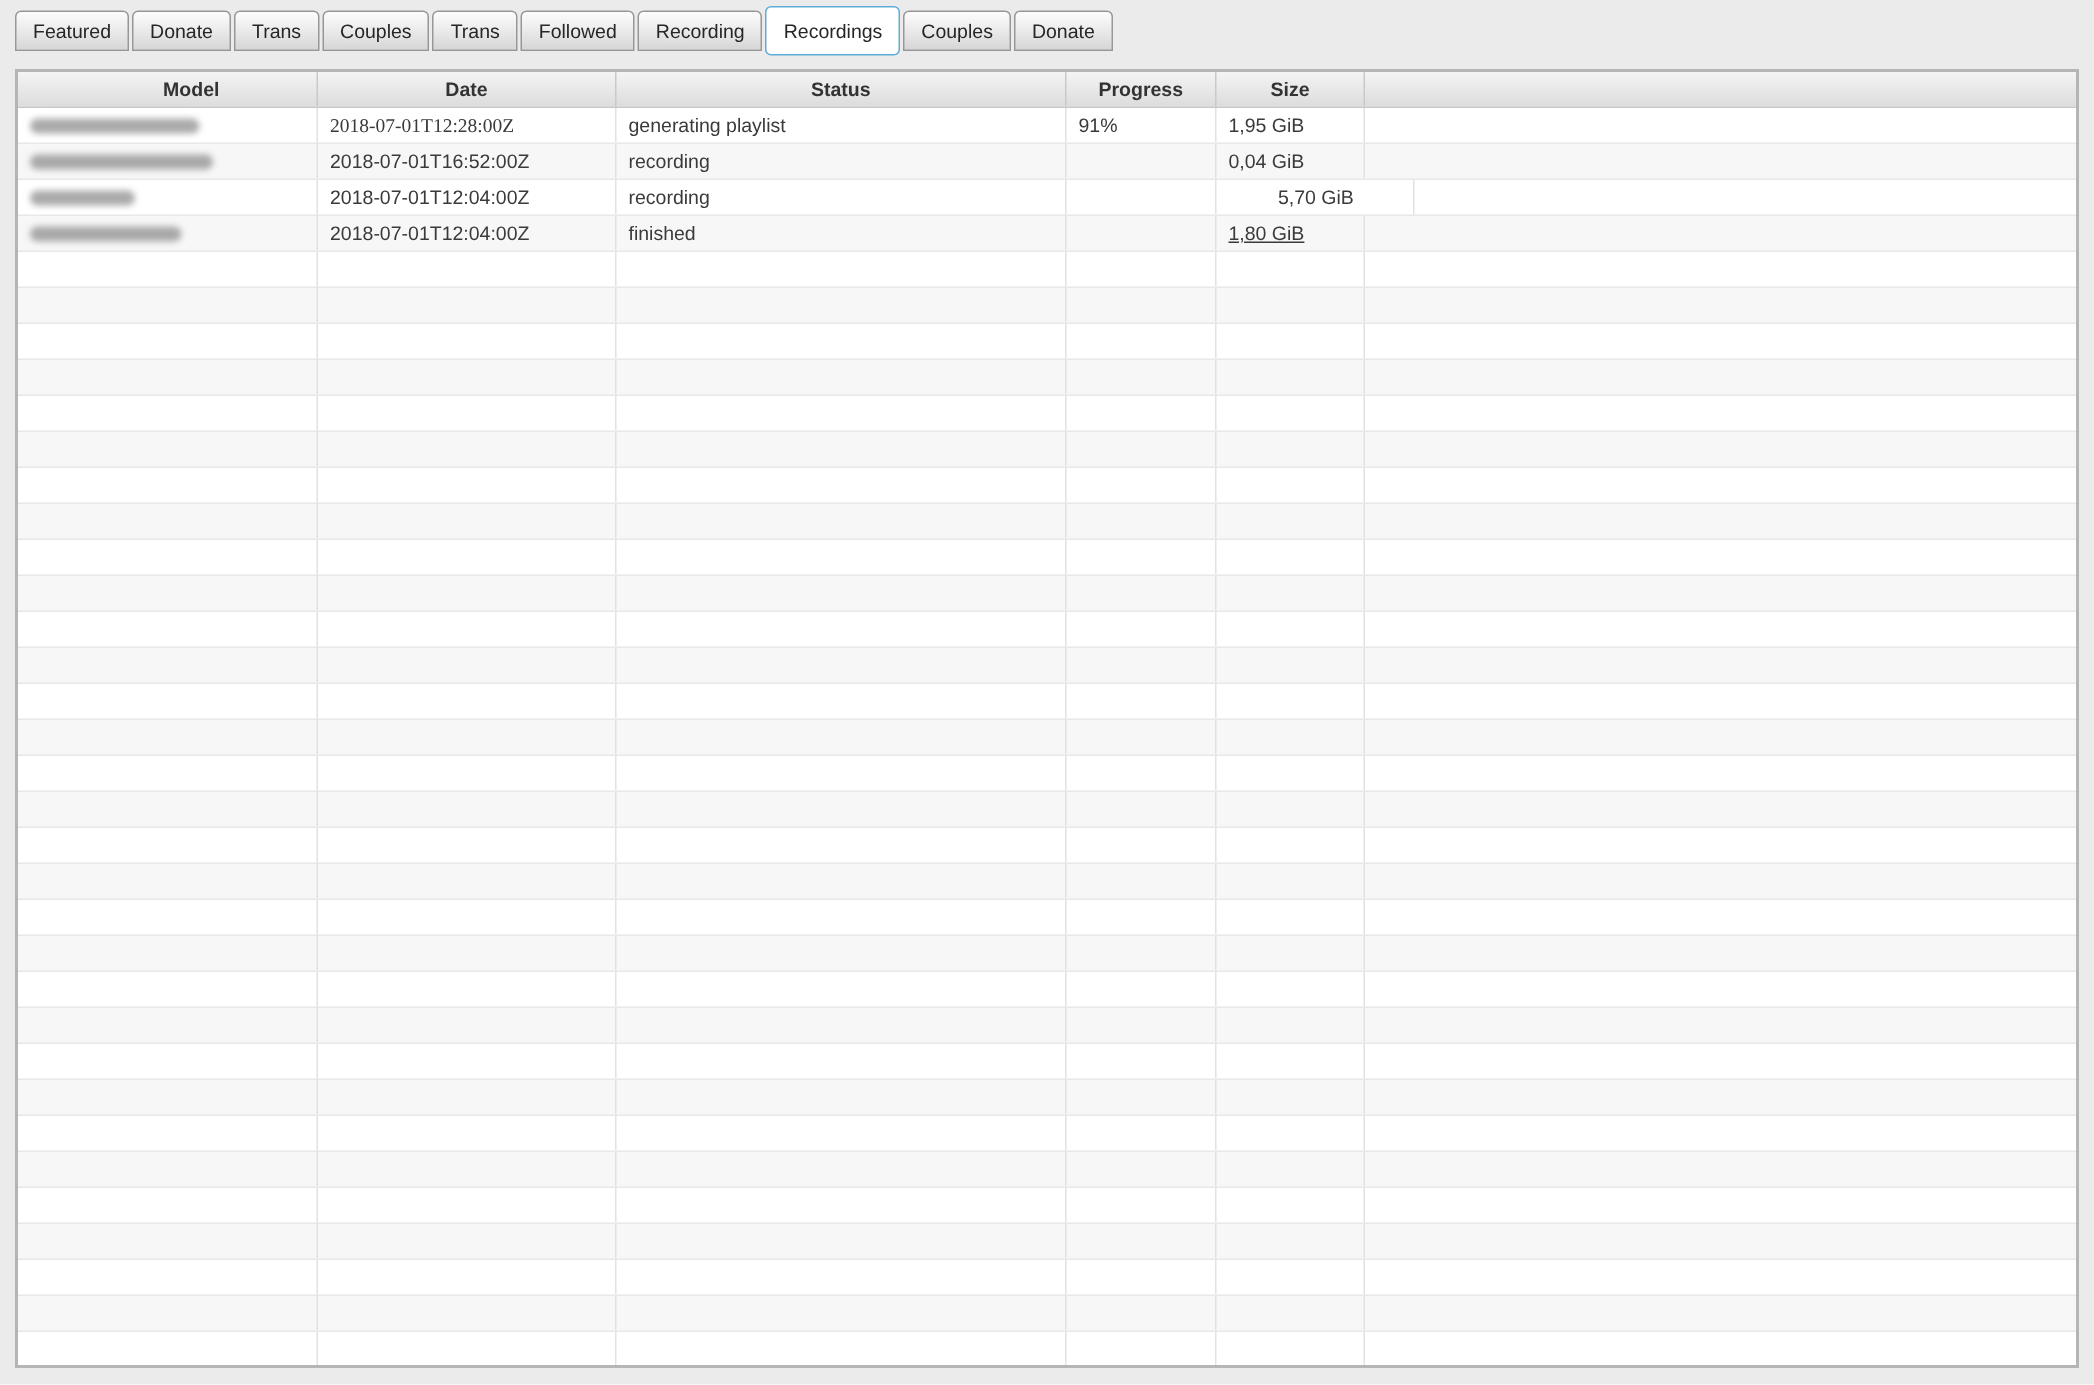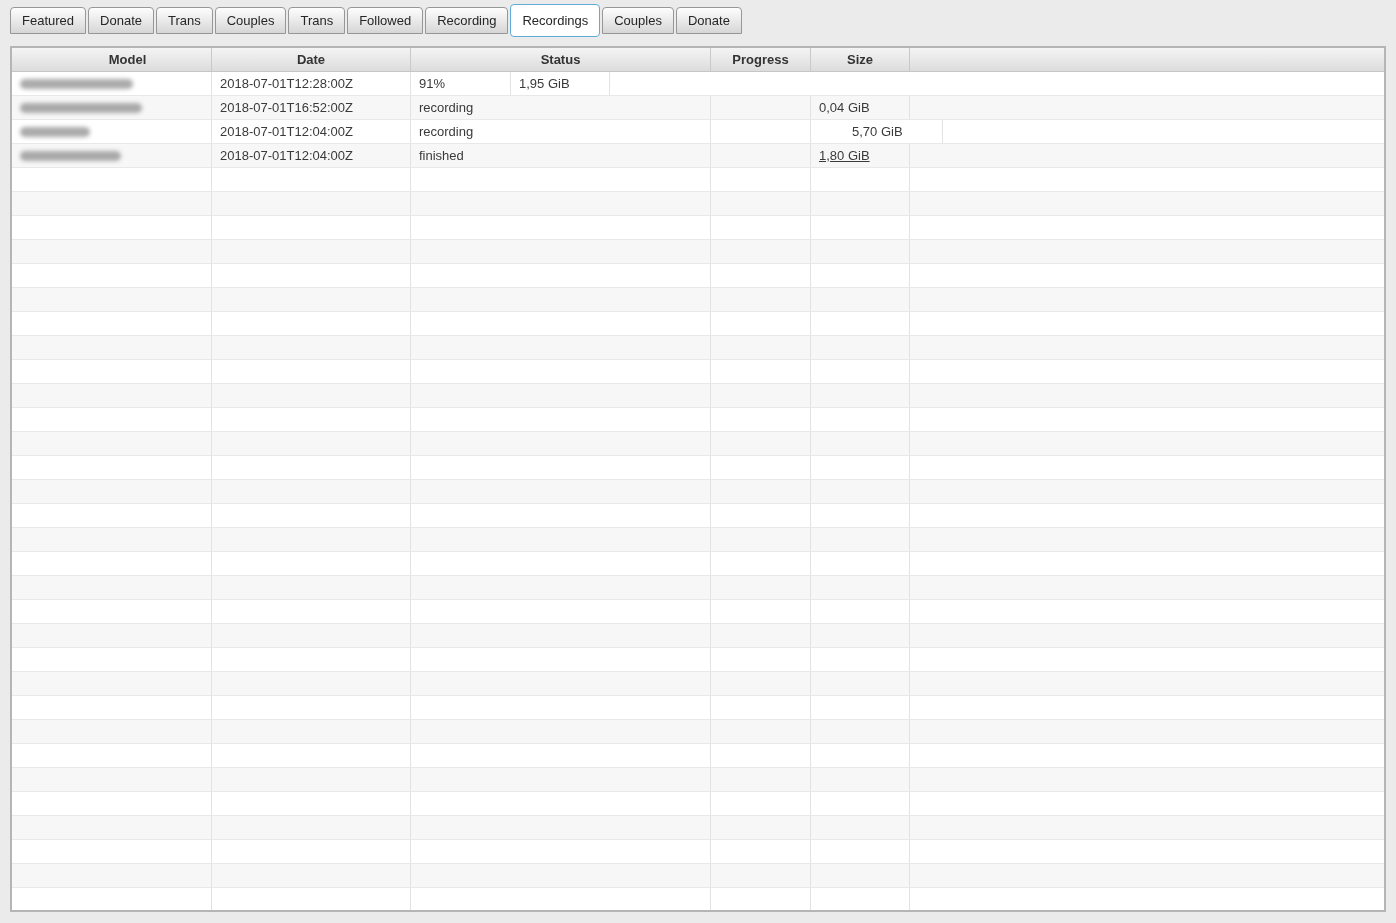--- a/index.html
+++ b/index.html
@@ -105,21 +105,22 @@
       <div class="th" style="width: 300px;">Status</div>
       <div class="th" style="width: 100px;">Progress</div>
       <div class="th" style="width: 99px;">Size</div>
       <div class="th"></div>
     </div>
   <div class="tbody">
       <div class="row">
         <div class="td" style="width: 200px;">
           <span class="blurblob" style="width: 113px;"></span>
         </div>
-        <div class="td" style="width: 199px;">2018-07-01T12:28:00Z</div>
+        <div class="td" style="width: 199px; font-family: Liberation Serif, serif;">2018-07-01T12:28:00Z</div>
+        <div class="td" style="width: 300px;">generating playlist</div>
         <div class="td" style="width: 100px;">91%</div>
         <div class="td" style="width: 99px;">1,95 GiB</div>
         <div class="td"></div>
       </div>
       <div class="row">
         <div class="td" style="width: 200px;">
           <span class="blurblob" style="width: 122px;"></span>
         </div>
         <div class="td" style="width: 199px;">2018-07-01T16:52:00Z</div>
         <div class="td" style="width: 300px;">recording</div>

